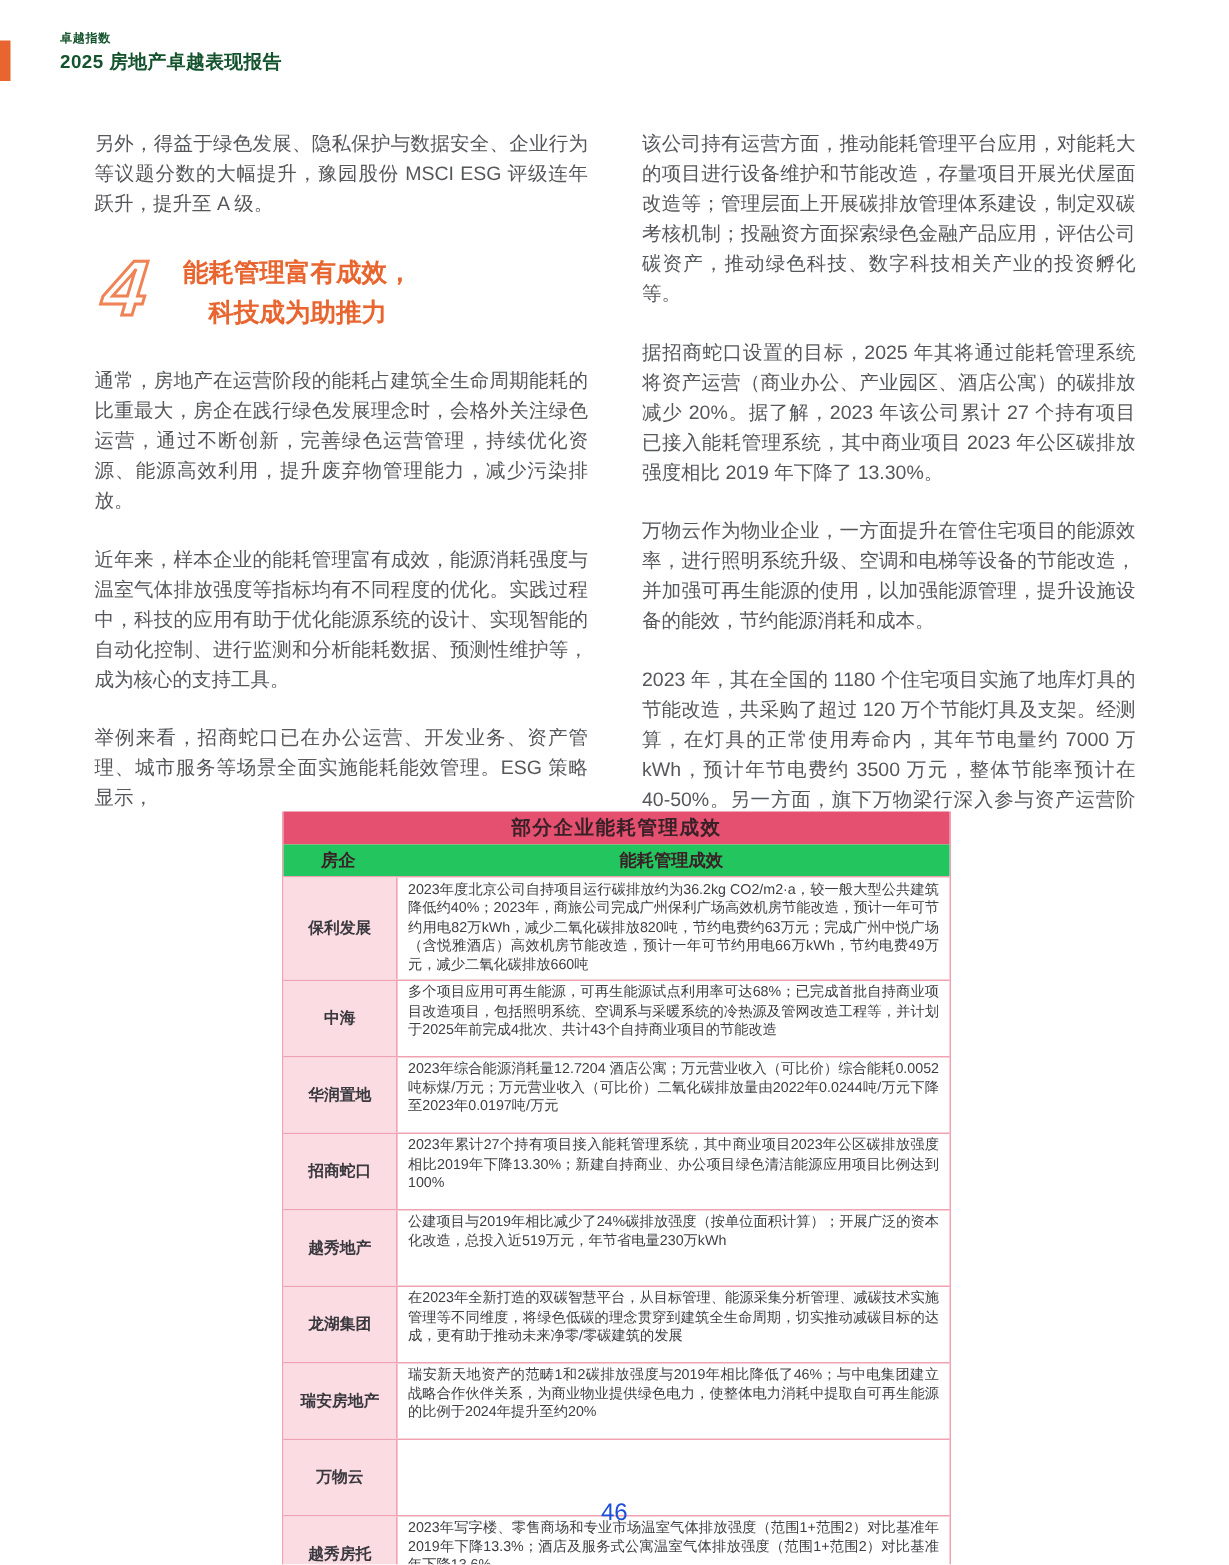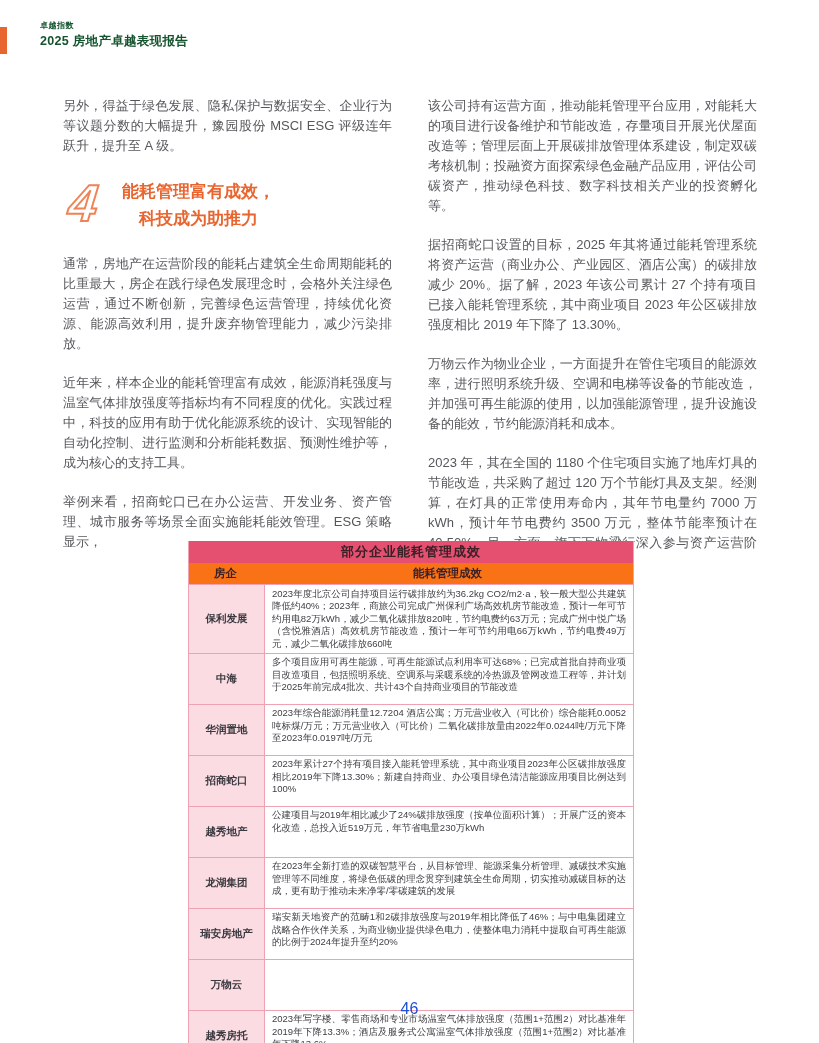--- a/index.html
+++ b/index.html
@@ -7,37 +7,37 @@
         font-family:"Liberation Sans","DejaVu Sans",sans-serif;}
 
   
   .brand{position:absolute;top:20px;left:0;}
   .brand-bar{position:absolute;left:0;top:7px;width:7px;height:27px;background:#E8652F;}
   .brand-text{margin-left:40px;color:#14532d;}
   .brand-sub{font-size:8px;font-weight:bold;letter-spacing:.5px;}
   .brand-title{font-size:12.5px;font-weight:bold;margin-top:2px;letter-spacing:.3px;}
 
   
-  .columns{position:absolute;top:96px;left:63px;width:694px;display:flex;gap:36px;}
+  .columns{position:absolute;top:86px;left:63px;width:694px;display:flex;gap:36px;}
   .col{width:334px;color:#56575B;font-size:13px;line-height:20px;text-align:justify;}
   .col p{margin:0 0 19px 0;}
 
   
   .section-heading{display:flex;align-items:flex-start;margin:2px 0 22px 0;}
   .section-number{font-size:52px;line-height:56px;font-weight:bold;font-style:italic;
         color:#ffffff;-webkit-text-stroke:2px #EF8356;margin-left:6px;transform:skewX(-6deg);}
   .section-title{margin-left:24px;color:#E8652F;font-size:17px;font-weight:bold;
         line-height:27px;padding-top:3px;text-align:center;}
 
   
   .table-wrap{position:absolute;top:541px;left:188px;width:444px;
         border:1px solid #EFA2B2;border-top:none;color:#3E3E44;}
   .t-title{background:#E65070;color:#3A2027;font-weight:bold;font-size:13px;
         text-align:center;padding:2px 0;letter-spacing:1px;}
-  .t-header{display:flex;background:#f97316;font-weight:bold;font-size:11.5px;color:#3A2027;}
+  .t-header{display:flex;background:#22c55e;font-weight:bold;font-size:11.5px;color:#3A2027;}
   .t-header .t-c{width:73px;flex:0 0 73px;text-align:center;padding:3px 0;}
   .t-header .t-d{flex:1;text-align:center;padding:3px 0;}
   .t-row{display:flex;border-top:1px solid #EFA2B2;}
   .t-company{width:73px;flex:0 0 73px;background:#FBDCE3;display:flex;align-items:center;
         justify-content:center;font-weight:bold;color:#38383E;font-size:10.5px;
         text-align:center;border-right:1px solid #EFA2B2;padding:18px 1px;}
   .t-detail{flex:1;padding:2.5px 7px;font-size:9.5px;line-height:12.5px;text-align:justify;}
   .t-source{border-top:1px solid #EFA2B2;text-align:center;padding:4px 0;
         font-size:10.5px;color:#3E3E44;}
 

